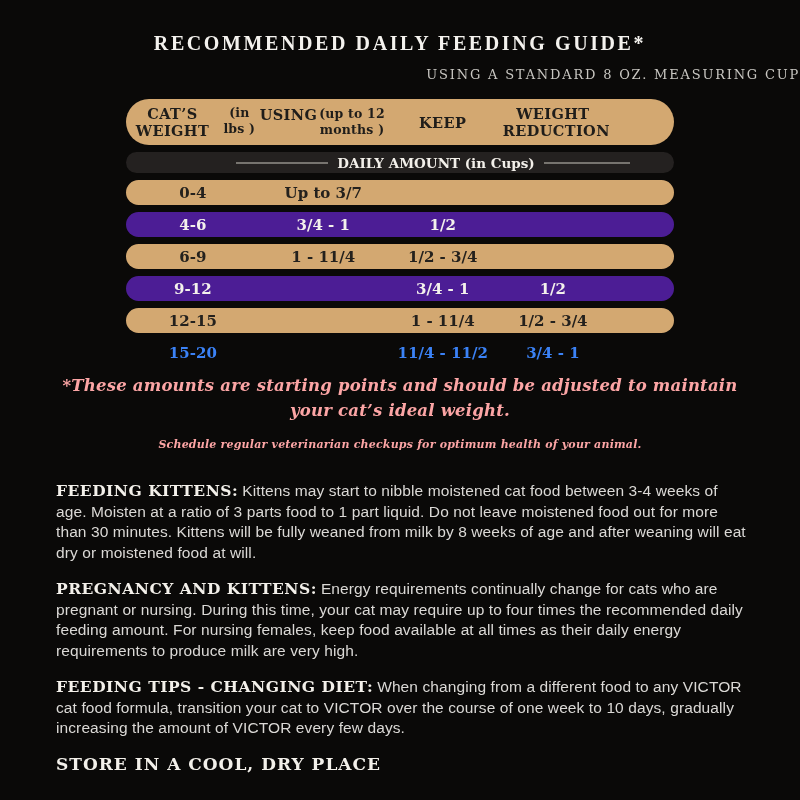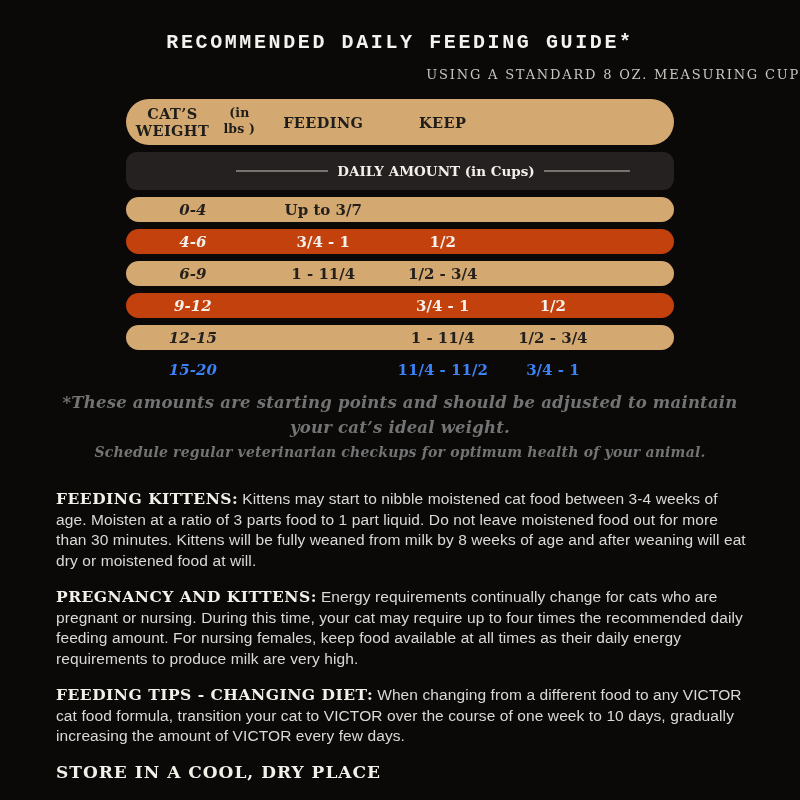--- a/index.html
+++ b/index.html
@@ -7,21 +7,21 @@
     width:800px;height:800px;
     background:#0a0908;
     overflow:hidden;
     font-family:"Liberation Sans", sans-serif;
   }
   .page{padding-top:30px;width:800px;height:770px;}
 
   
   .title{
     text-align:center;
-    font-family:Liberation Mono, monospace;
+    font-family:Liberation Serif, serif;
     font-weight:bold;
     font-size:20px;
     letter-spacing:2.6px;
     color:#f4f2ee;
     line-height:26px;
   }
   .subtitle{
     text-align:right;
     font-family:"DejaVu Serif","Liberation Serif",serif;
     font-size:13px;
@@ -49,21 +49,21 @@
     font-family:"DejaVu Serif","Liberation Serif",serif;
     font-weight:bold;
     display:flex;flex-direction:row;justify-content:center;
   }
   .hcell .hlabel{font-size:14.5px;line-height:17px;letter-spacing:0.4px;}
   .hcell .hsub{font-size:12.5px;line-height:16px;letter-spacing:0.2px;}
   .hcell-narrow .hlabel{width:100px;margin:0 auto;}
 
   .band{
     margin-top:7px;
-    height:38px;
+    height:21px;
     background:#242120;
     border-radius:11px;
     display:flex;
     align-items:center;
     justify-content:center;
     padding-left:66px;
     box-sizing:border-box;
   }
   .band-line{height:2px;background:#77746f;}
   .band-line.left{width:92px;margin-right:9px;}
@@ -75,41 +75,41 @@
     color:#f3f0ea;
     white-space:nowrap;
   }
 
   .trow{
     height:25px;
     border-radius:12.5px;
     margin-top:7px;
   }
   .trow.tan{background:#d3a871;color:#24211d;}
-  .trow.dark{background:#c2410c;color:#f4f1ec;}
+  .trow.dark{background:#4c1d95;color:#f4f1ec;}
   .trow.plain{background:transparent;color:#3b82f6;}
   .cell{
     text-align:center;
     font-family:"DejaVu Serif","Liberation Serif",serif;
     font-size:15px;
     font-weight:bold;
     white-space:nowrap;
   }
-  .cell.wt{font-style:italic;}
+  .cell.wt{}
 
   
   .note{
     text-align:center;
     font-family:"DejaVu Serif","Liberation Serif",serif;
     font-style:italic;
     font-weight:bold;
-    color:#737373;
+    color:#fca5a5;
   }
   .note-1{margin:8px auto 0 auto;width:700px;font-size:16.5px;line-height:25px;letter-spacing:0.2px;}
-  .note-2{margin-top:0;font-size:14px;line-height:25px;letter-spacing:0.2px;}
+  .note-2{margin-top:9px;font-size:11px;line-height:25px;letter-spacing:0.2px;}
   .note-3{margin-top:8px;font-size:15px;line-height:24px;letter-spacing:0.6px;}
 
   
   .sections{width:690px;margin:24px 0 0 56px;}
   .section{margin-top:16px;}
   .section:first-child{margin-top:0;}
   .sbody{
     font-family:"Liberation Sans","DejaVu Sans",sans-serif;
     font-size:15.5px;
     line-height:20.5px;
@@ -144,24 +144,28 @@
   <div class="subtitle">USING A STANDARD 8 OZ. MEASURING CUP</div>
 
   <div class="ftable">
 
     <div class="header-pill grid">
       <div class="hcell">
         <div class="hlabel">CAT’S WEIGHT</div>
         <div class="hsub">(in lbs )</div>
       </div>
       <div class="hcell">
-        <div class="hlabel">FEEDING</div>
+        <div class="hlabel">USING</div>
+        <div class="hsub">(up to 12 months )</div>
       </div>
       <div class="hcell">
         <div class="hlabel">KEEP</div>
+      </div>
+      <div class="hcell hcell-narrow">
+        <div class="hlabel">WEIGHT REDUCTION</div>
       </div>
       <div></div>
     </div>
 
     <div class="band">
       <div class="band-line left"></div>
       <div class="band-label">DAILY AMOUNT (in Cups)</div>
       <div class="band-line right"></div>
     </div>
 

